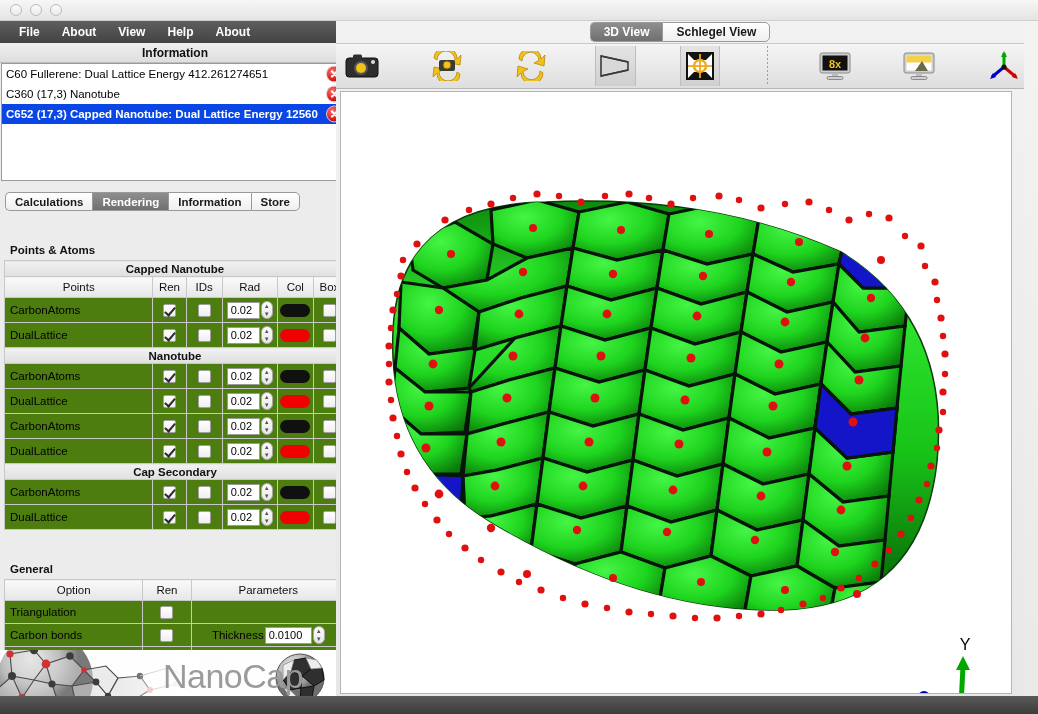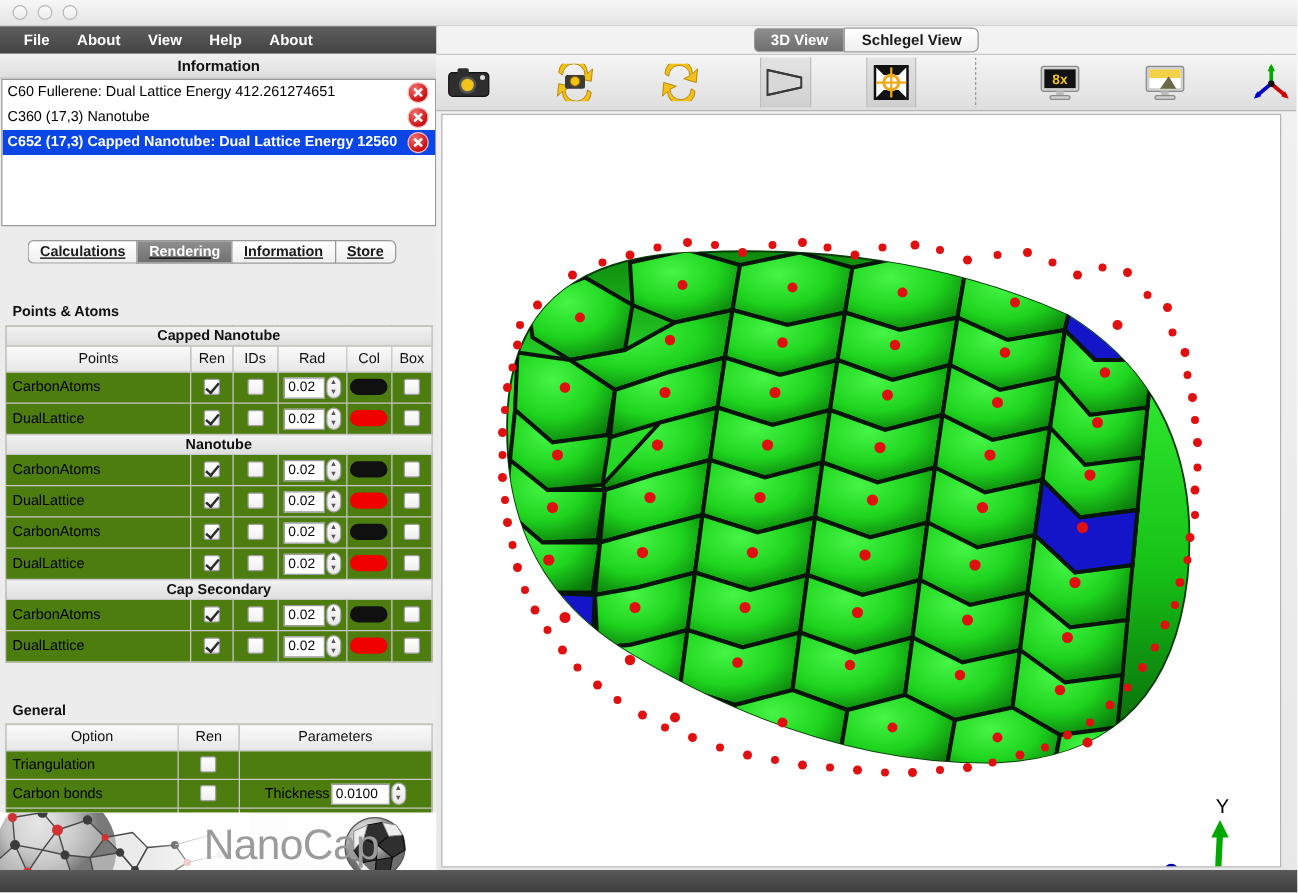--- a/index.html
+++ b/index.html
@@ -70,22 +70,22 @@
     border: 1px solid #f7bdbd;
     display: flex; align-items: center; justify-content: center;
     color: #fff; font-size: 12px; font-weight: bold; line-height: 1;
     cursor: pointer;
   }
   .closebtn svg { display:block; }
 
   
   .tabwrap {
     position: relative; width: 350px; height: 24px;
-    margin-top: 6px; padding-left: 22px;
-    display: flex; align-items: flex-end; text-decoration: underline;
+    margin-top: 6px; padding-left: 5px;
+    display: flex; align-items: flex-end;
   }
   .tab {
     height: 19px; padding: 0 9px;
     display: flex; align-items: center;
     font-size: 11.5px; font-weight: bold; color: #1a1a1a;
     background: linear-gradient(#ffffff, #efefef);
     border: 1px solid #999; border-right: none;
     cursor: pointer; white-space: nowrap;
   }
   .tab:first-child { border-radius: 5px 0 0 5px; }
@@ -164,21 +164,21 @@
     overflow: hidden;
   }
   .logo-text {
     position: absolute; left: 163px; top: 7px;
     font-size: 34px; color: #9b9b9b; letter-spacing: -0.5px;
     font-family: "Liberation Sans", sans-serif;
   }
 
   
   .rightcol {
-    position: absolute; left: 349px; top: 21px; width: 688px; height: 693px;
+    position: absolute; left: 336px; top: 21px; width: 688px; height: 693px;
     background: linear-gradient(#f2f2f2, #e7e7e7);
   }
   .viewtabs {
     position: relative; height: 22px; width: 688px;
     display: flex; align-items: flex-end; justify-content: center;
     padding-bottom: 1px;
   }
   .vtab {
     height: 20px; padding: 0 13px; display: flex; align-items: center;
     font-size: 12px; font-weight: bold; color: #1a1a1a;

